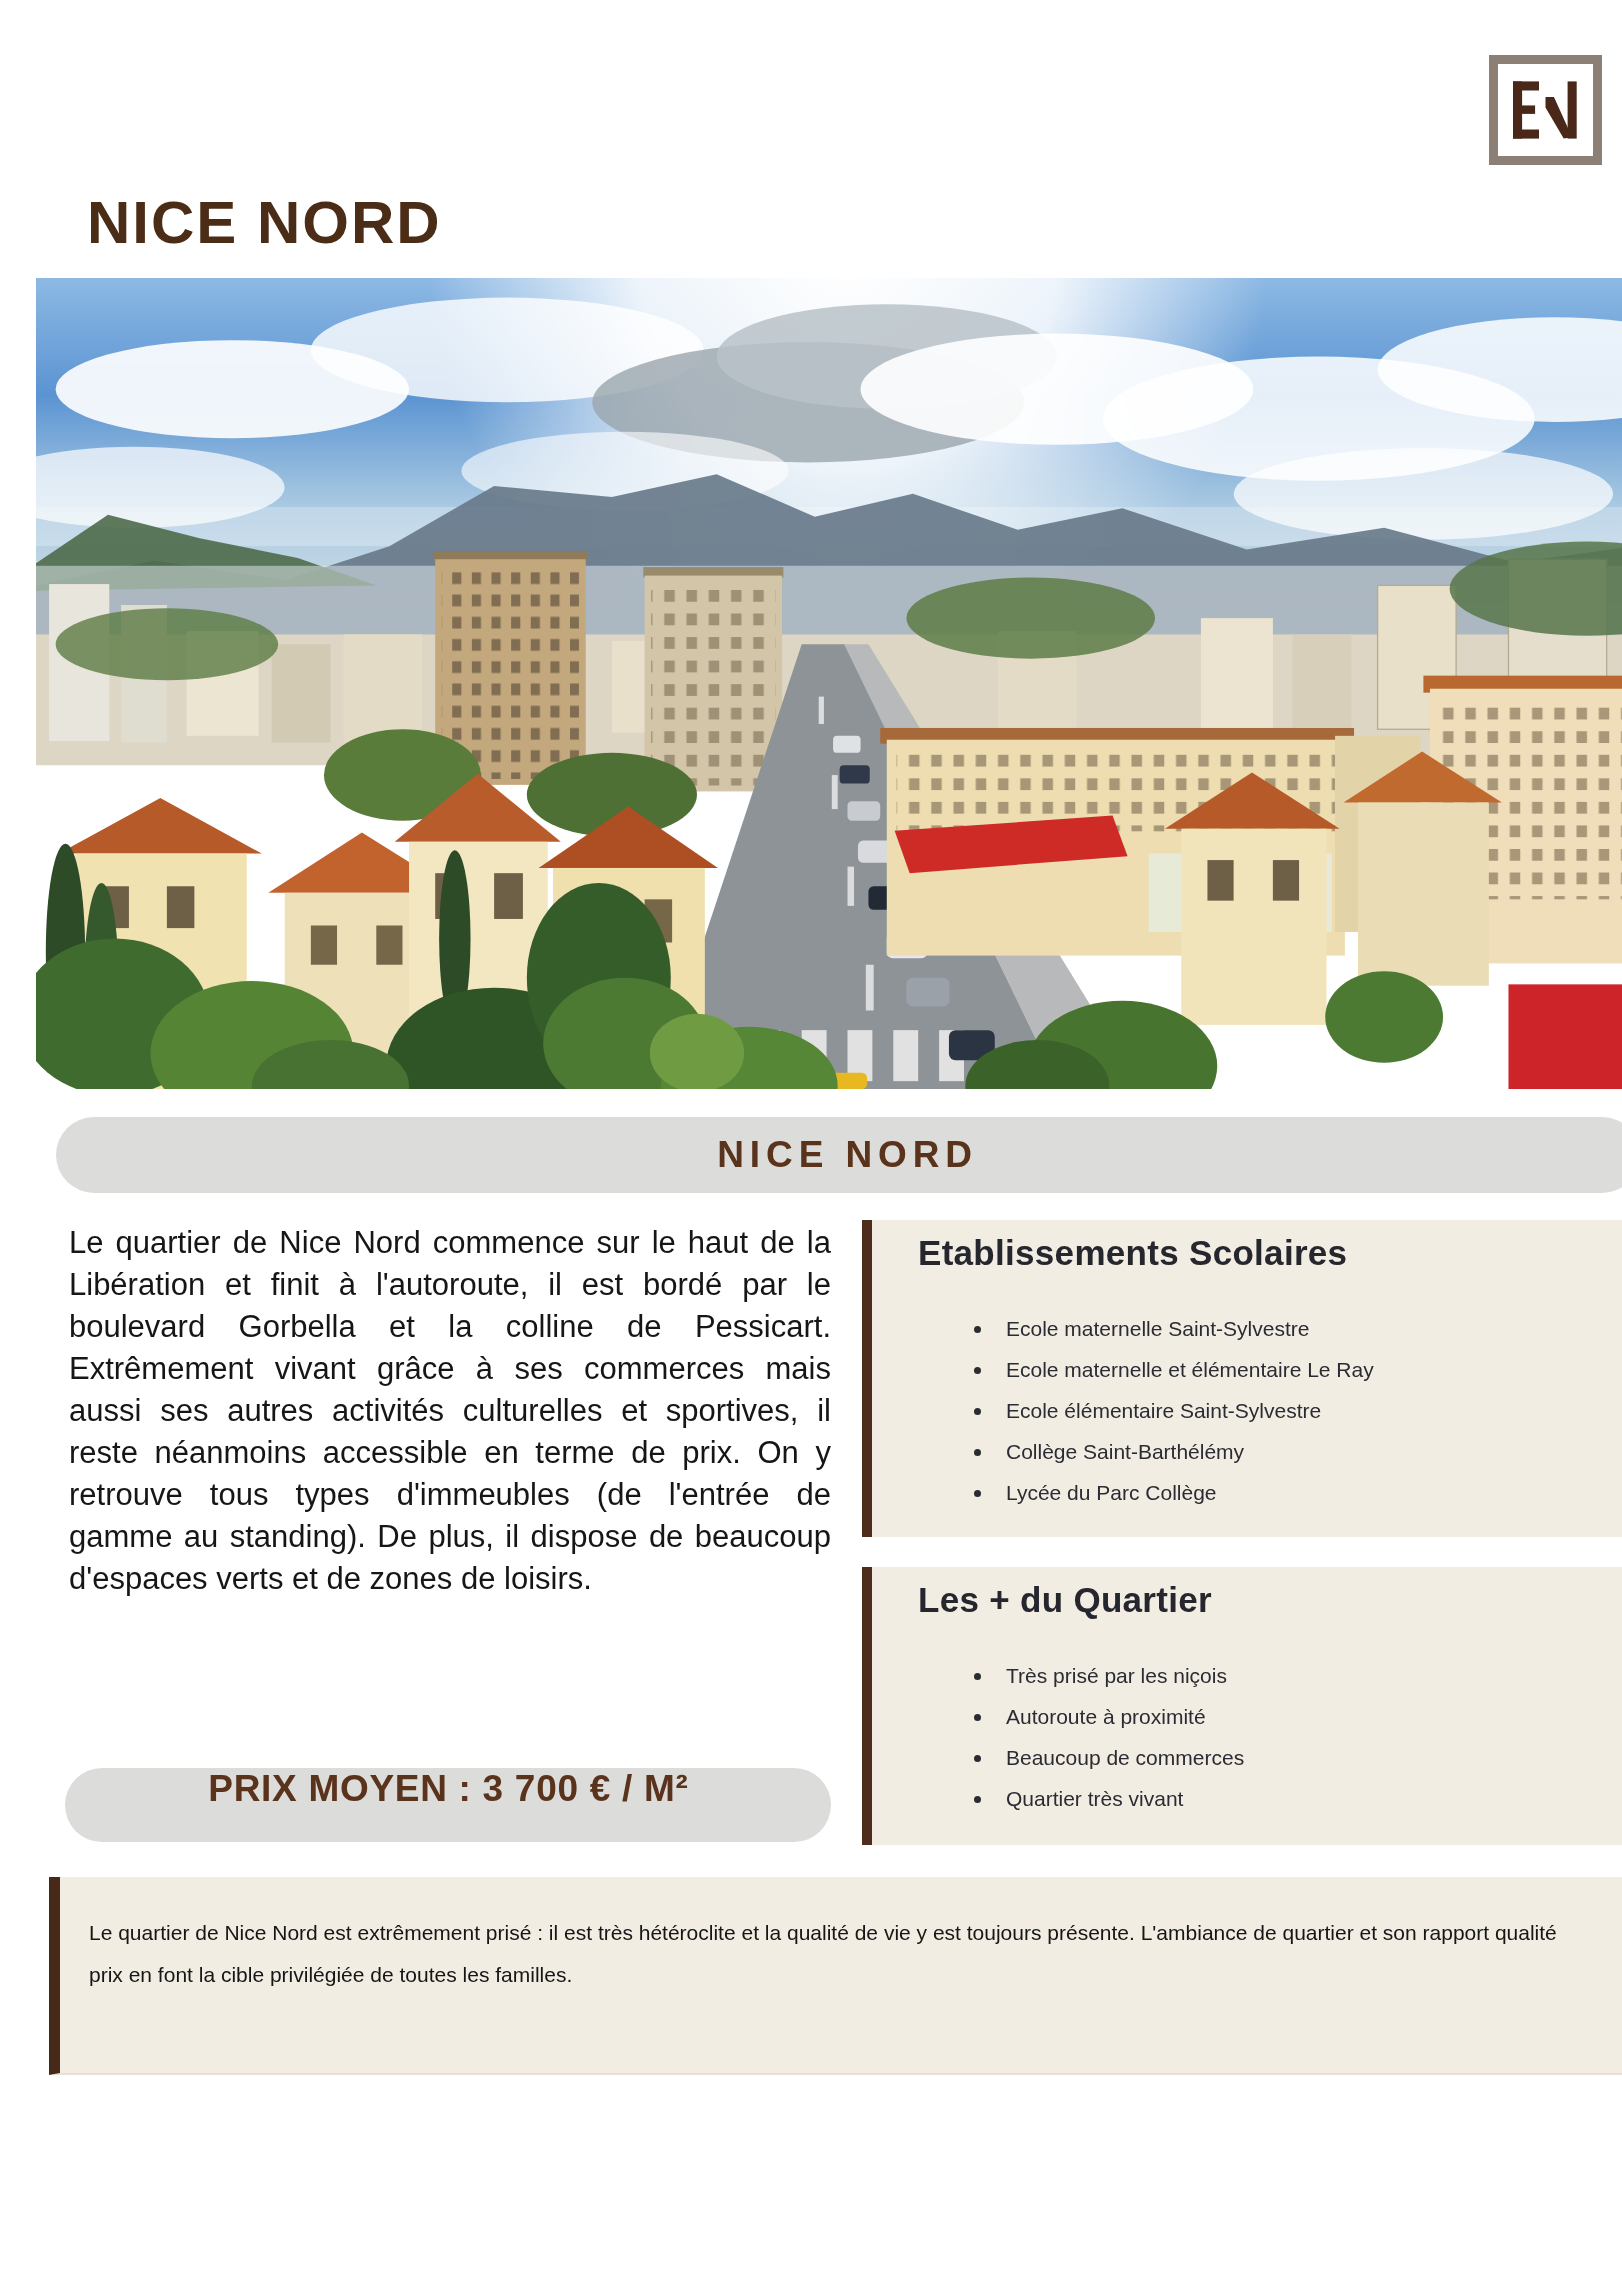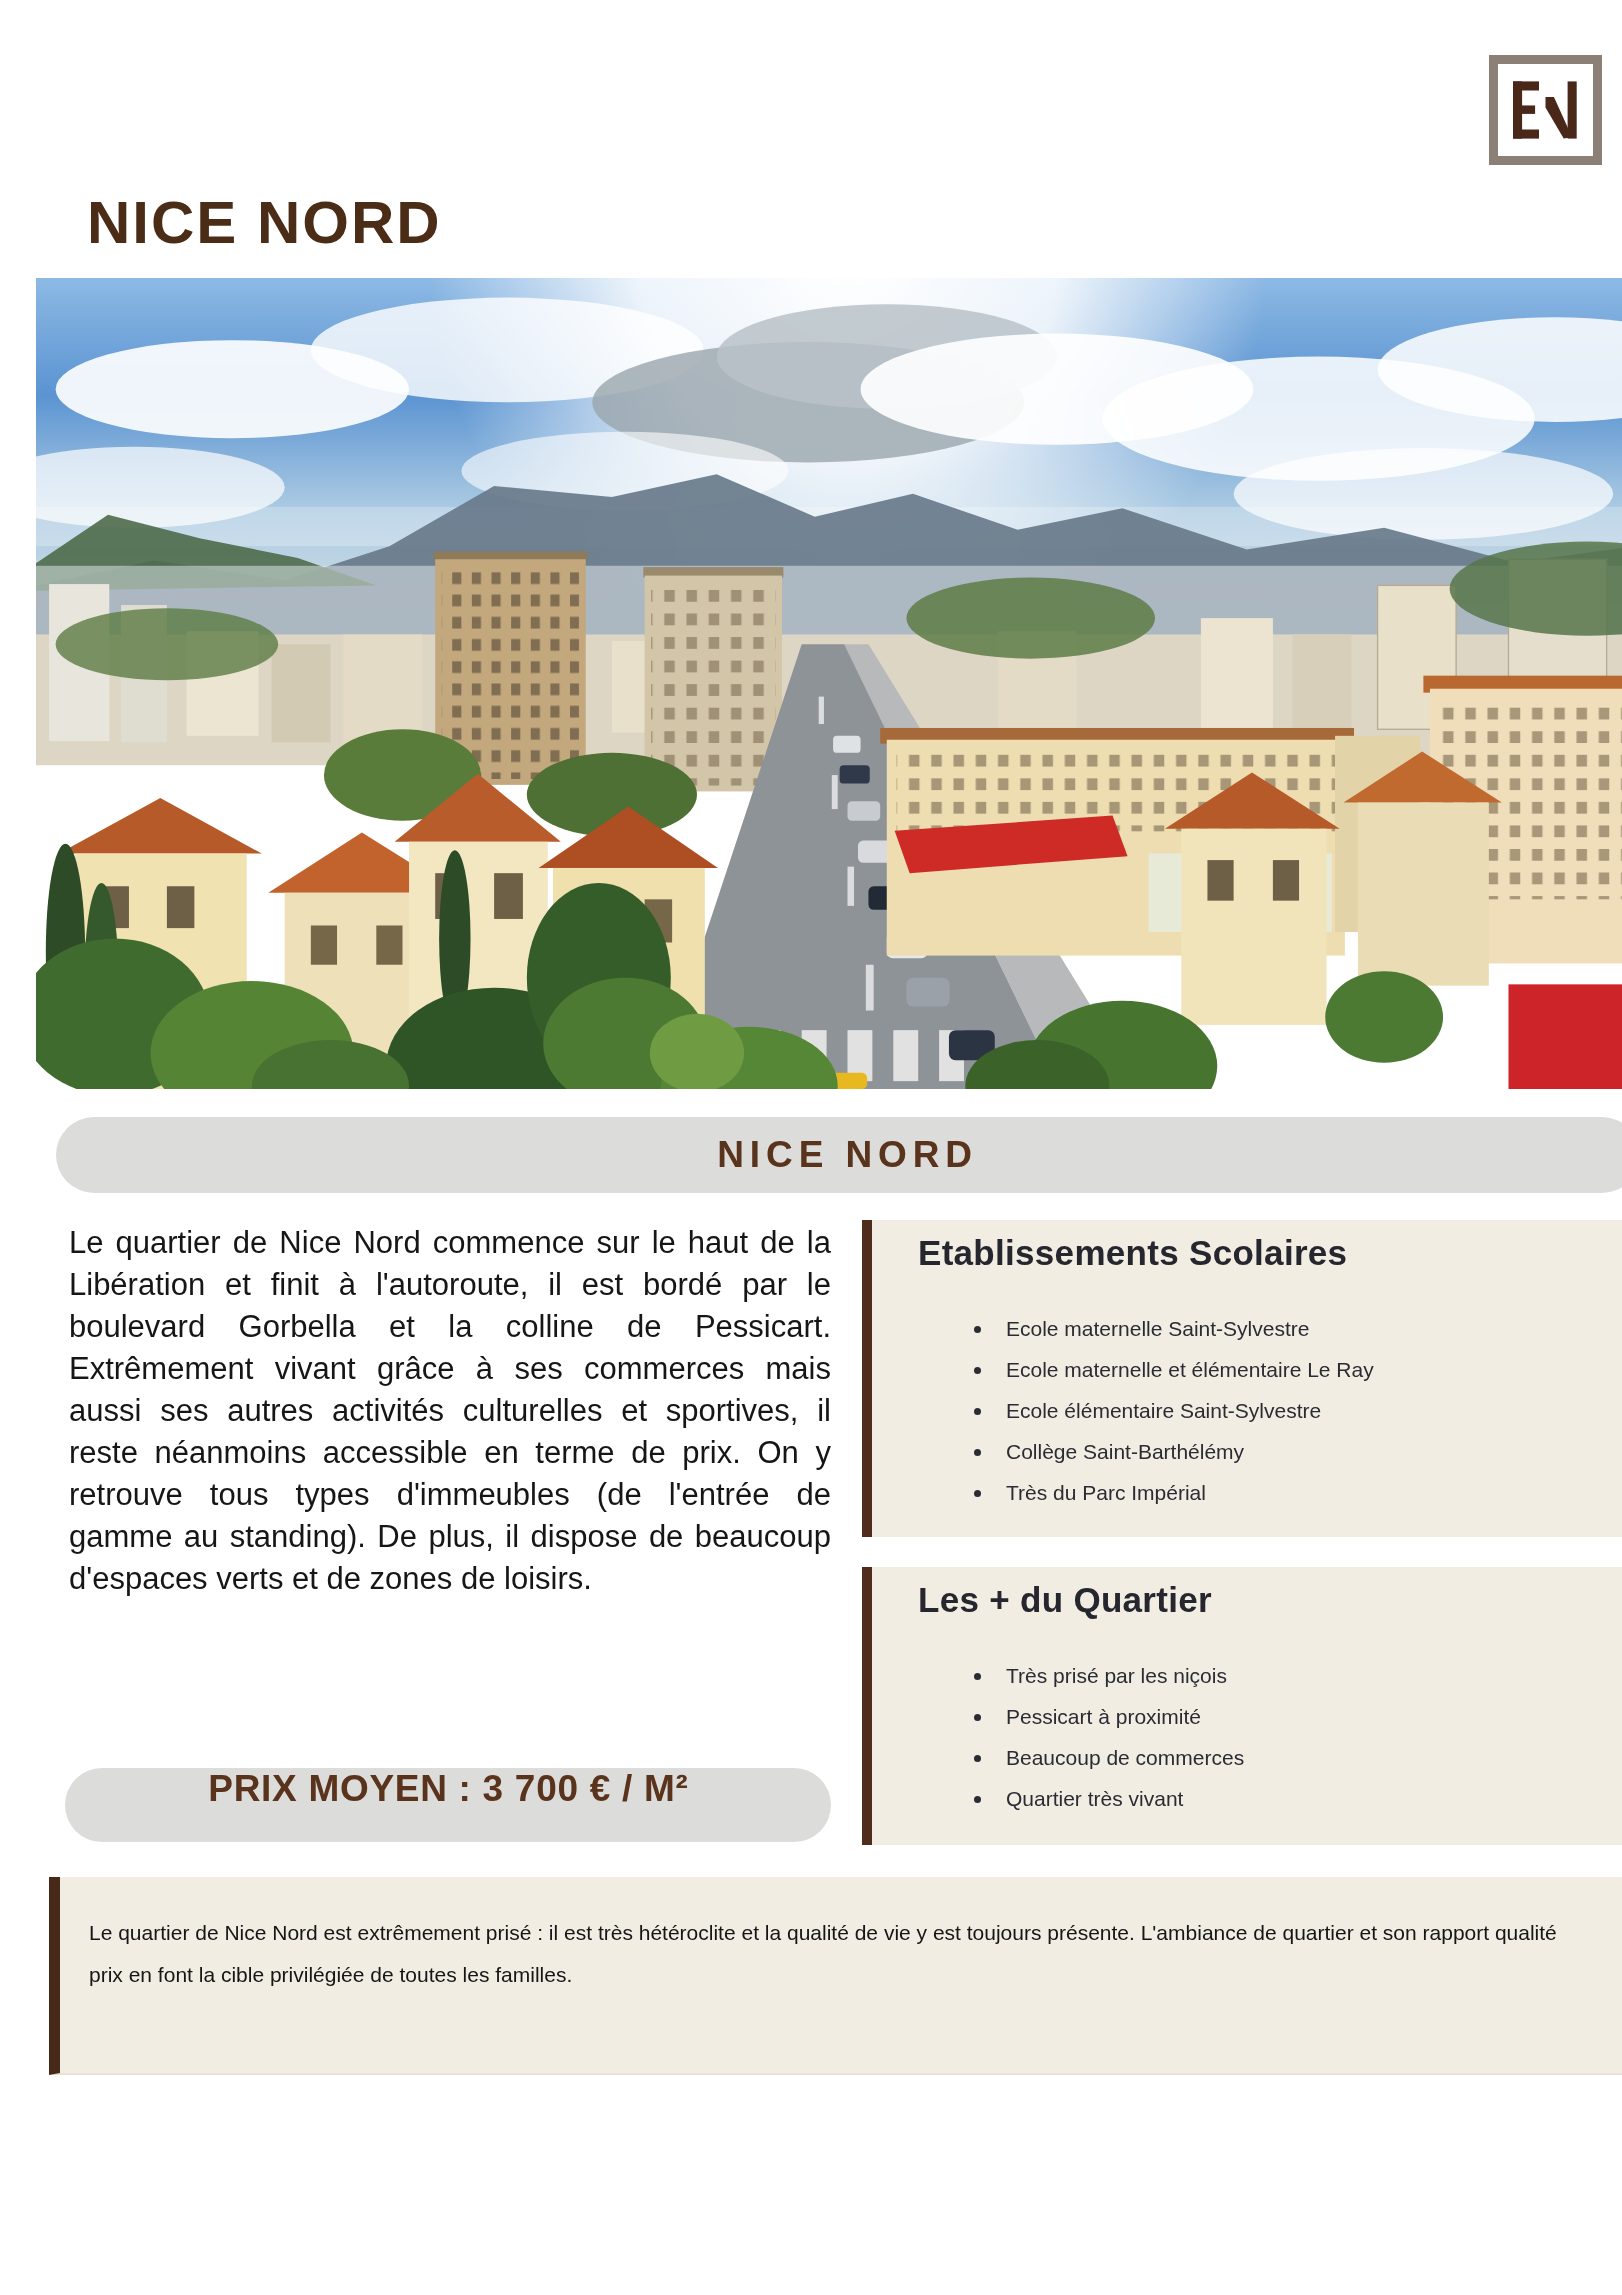--- a/index.html
+++ b/index.html
@@ -229,29 +229,29 @@
     <span class="price-text">PRIX MOYEN : 3 700 € / M²</span>
   </div>
 
   <div class="panel schools">
     <div class="panel-title">Etablissements Scolaires</div>
     <ul>
         <li><span>Ecole maternelle Saint-Sylvestre</span></li>
         <li><span>Ecole maternelle et élémentaire Le Ray</span></li>
         <li><span>Ecole élémentaire Saint-Sylvestre</span></li>
         <li><span>Collège Saint-Barthélémy</span></li>
-        <li><span>Très du Parc Impérial</span></li>
+        <li><span>Lycée du Parc Collège</span></li>
       </ul>
   </div>
 
   <div class="panel quartier">
     <div class="panel-title">Les + du Quartier</div>
     <ul>
         <li><span>Très prisé par les niçois</span></li>
-        <li><span>Pessicart à proximité</span></li>
+        <li><span>Autoroute à proximité</span></li>
         <li><span>Beaucoup de commerces</span></li>
         <li><span>Quartier très vivant</span></li>
       </ul>
   </div>
 
   <div class="note">Le quartier de Nice Nord est extrêmement prisé : il est très hétéroclite et la qualité de vie y est toujours présente. L'ambiance de quartier et son rapport qualité prix en font la cible privilégiée de toutes les familles.</div>
 
 </div>
 
 

